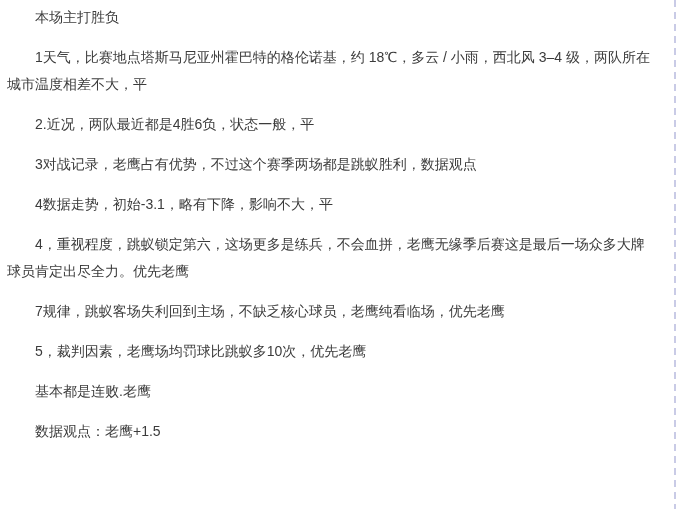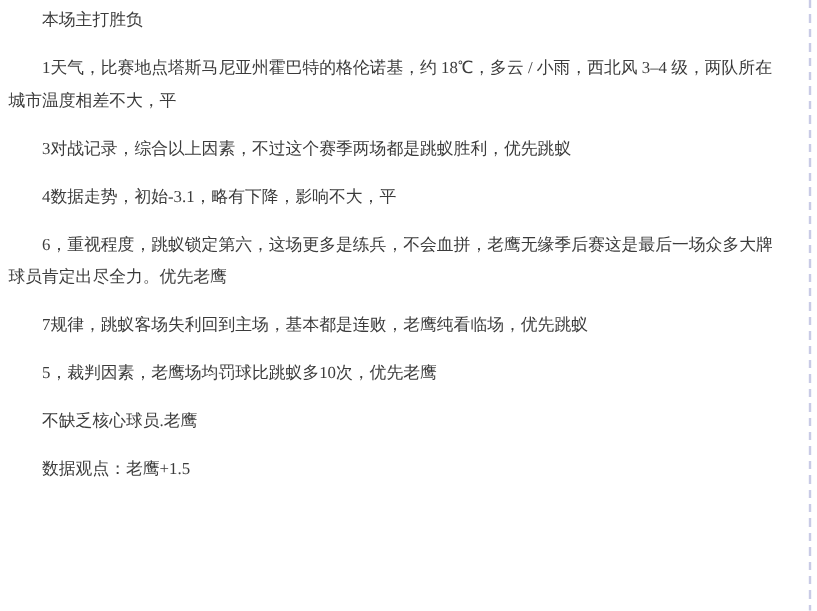--- a/index.html
+++ b/index.html
@@ -8,21 +8,21 @@
     width: 681px;
     height: 509px;
     background: #ffffff;
     overflow: hidden;
   }
   .page {
     position: relative;
     width: 681px;
     height: 509px;
     background: #ffffff;
-    font-family: Liberation Serif, serif;
+    font-family: Liberation Sans, sans-serif;
   }
   .article {
     position: absolute;
     top: 4px;
     left: 7px;
     width: 650px;
     font-size: 14px;
     line-height: 27px;
     color: #3b3b3b;
     letter-spacing: 0;
@@ -49,22 +49,23 @@
     );
   }
 </style>
 </head>
 <body>
 
 <div class="page">
   <div class="article">
       <p>本场主打胜负</p>
       <p>1天气，比赛地点塔斯马尼亚州霍巴特的格伦诺基，约 18℃，多云 / 小雨，西北风 3–4 级，两队所在城市温度相差不大，平</p>
-      <p>3对战记录，综合以上因素，不过这个赛季两场都是跳蚁胜利，优先跳蚁</p>
+      <p>2.近况，两队最近都是4胜6负，状态一般，平</p>
+      <p>3对战记录，老鹰占有优势，不过这个赛季两场都是跳蚁胜利，数据观点</p>
       <p>4数据走势，初始-3.1，略有下降，影响不大，平</p>
-      <p>6，重视程度，跳蚁锁定第六，这场更多是练兵，不会血拼，老鹰无缘季后赛这是最后一场众多大牌球员肯定出尽全力。优先老鹰</p>
-      <p>7规律，跳蚁客场失利回到主场，基本都是连败，老鹰纯看临场，优先跳蚁</p>
+      <p>4，重视程度，跳蚁锁定第六，这场更多是练兵，不会血拼，老鹰无缘季后赛这是最后一场众多大牌球员肯定出尽全力。优先老鹰</p>
+      <p>7规律，跳蚁客场失利回到主场，不缺乏核心球员，老鹰纯看临场，优先老鹰</p>
       <p>5，裁判因素，老鹰场均罚球比跳蚁多10次，优先老鹰</p>
-      <p>不缺乏核心球员.老鹰</p>
+      <p>基本都是连败.老鹰</p>
       <p>数据观点：老鹰+1.5</p>
     </div>
   <div class="dashed-divider"></div>
 </div>
 
 </body></html>

